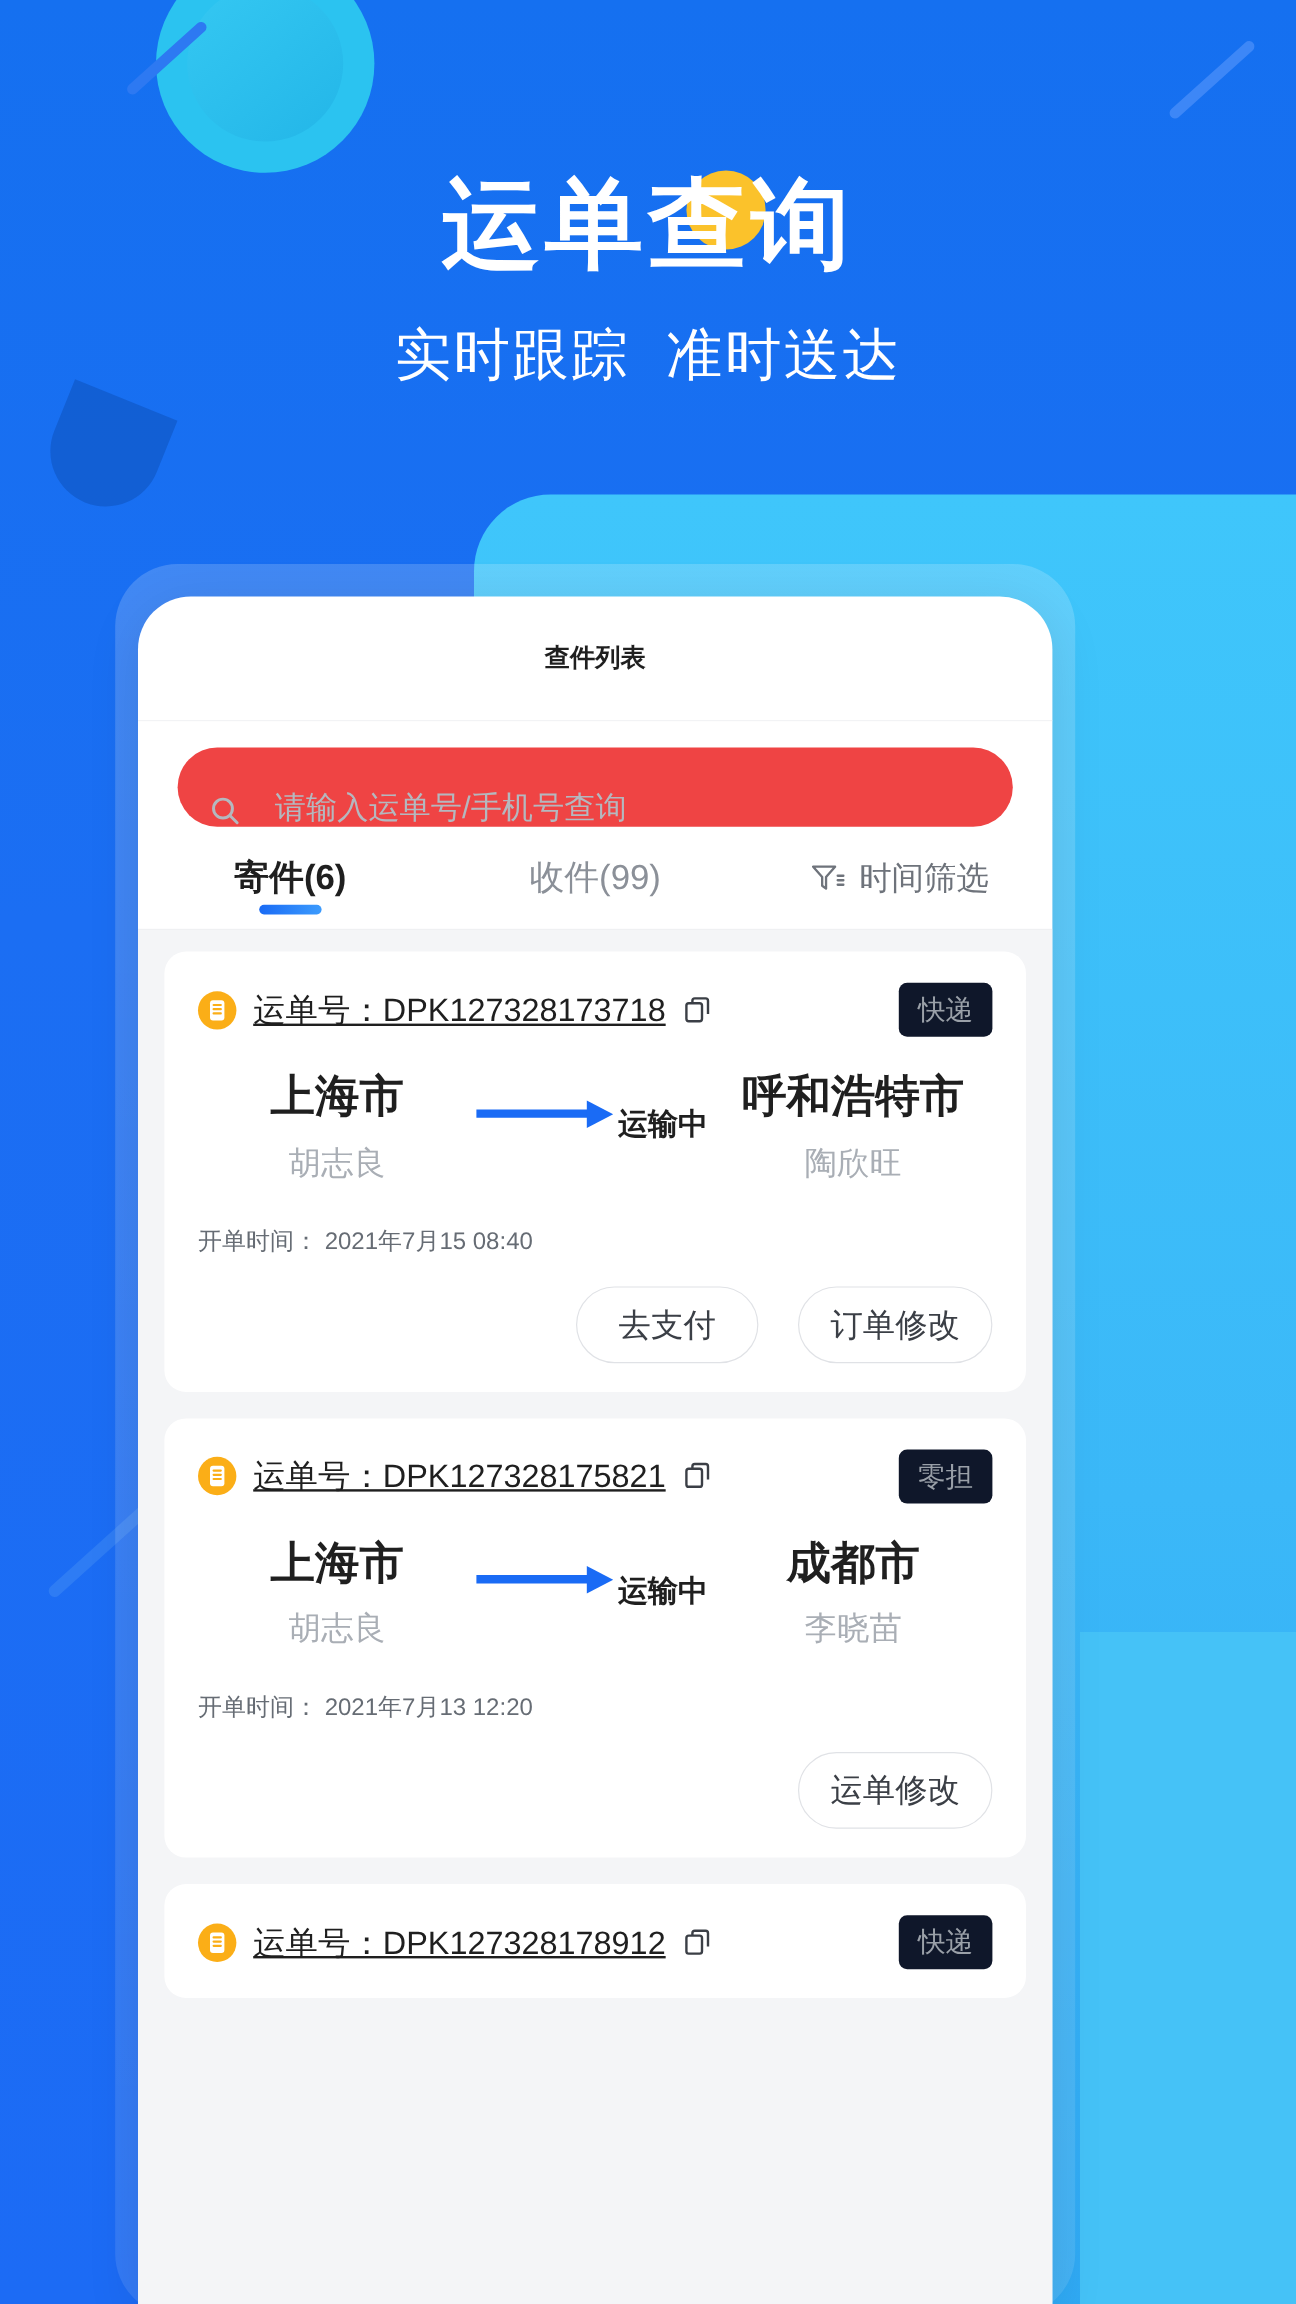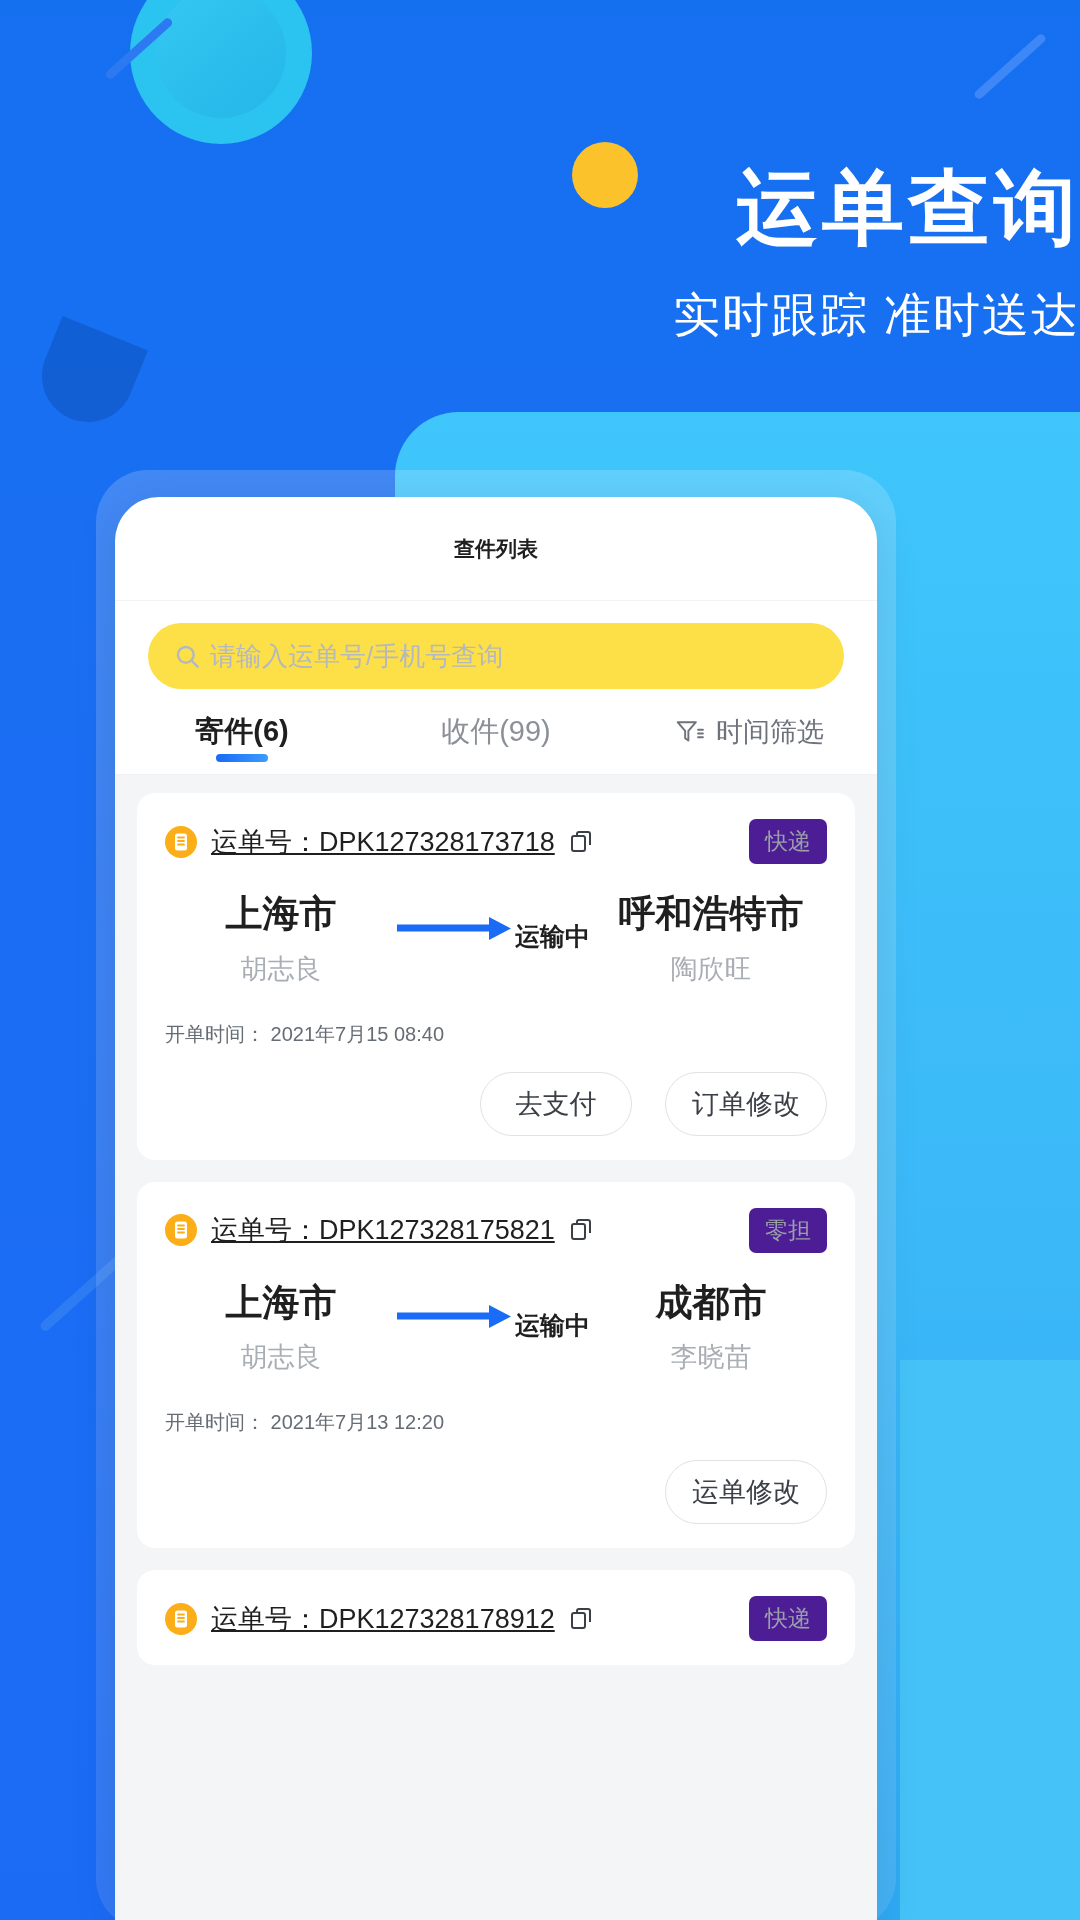--- a/index.html
+++ b/index.html
@@ -91,21 +91,21 @@
   }
   .deco-blue-card-shadow {
     position: absolute;
     left: 96px; top: 470px;
     width: 800px; height: 1460px;
     background: linear-gradient(180deg, rgba(255,255,255,.18) 0%, rgba(255,255,255,.10) 100%);
     border-radius: 52px;
   }
 
   
-  .hero { position: absolute; left: 0; right: 0; top: 15px; text-align: right; }
+  .hero { position: absolute; left: 0; right: 0; top: 1px; text-align: center; font-family: Liberation Mono, monospace; }
   .hero-title {
     margin-top: 152px;
     font-size: 82px;
     font-weight: bold;
     color: #FFFFFF;
     letter-spacing: 4px;
     line-height: 1;
     position: relative; z-index: 3;
   }
   .hero-sub {
@@ -135,26 +135,26 @@
     font-size: 21px;
     font-weight: bold;
     color: #1F1F1F;
     border-bottom: 1px solid #F2F3F5;
   }
 
   
   .search-wrap { padding: 22px 33px 0 33px; }
   .search-box {
     height: 66px;
-    background: #fde047;
+    background: #ef4444;
     border-radius: 33px;
     display: flex;
-    align-items: center;
+    align-items: flex-end;
     padding: 0 26px;
-    gap: 9px;
+    gap: 28px;
   }
   .search-icon { width: 27px; height: 27px; flex: none; color: #B4B8BF; }
   .search-input {
     border: 0; outline: 0; background: transparent;
     font-size: 26px; color: #333;
     font-family: inherit;
     width: 100%;
   }
   .search-input::placeholder { color: #B4B8BF; }
 
@@ -210,21 +210,21 @@
     background: #FBAE17;
     display: flex; align-items: center; justify-content: center;
   }
   .doc-icon svg { width: 16px; height: 20px; color: #FFFFFF; }
   .order-no {
     font-size: 27px; color: #1F1F1F; white-space: nowrap; text-decoration: underline;
   }
   .copy-icon { width: 24px; height: 24px; color: #3B3F46; flex: none; }
   .badge {
     margin-left: auto;
-    background: #4c1d95;
+    background: #0f172a;
     color: #9AA0A8;
     font-size: 23px;
     padding: 7px 16px;
     border-radius: 7px;
   }
 
   .route {
     display: flex; align-items: flex-start;
     margin-top: 30px;
   }

